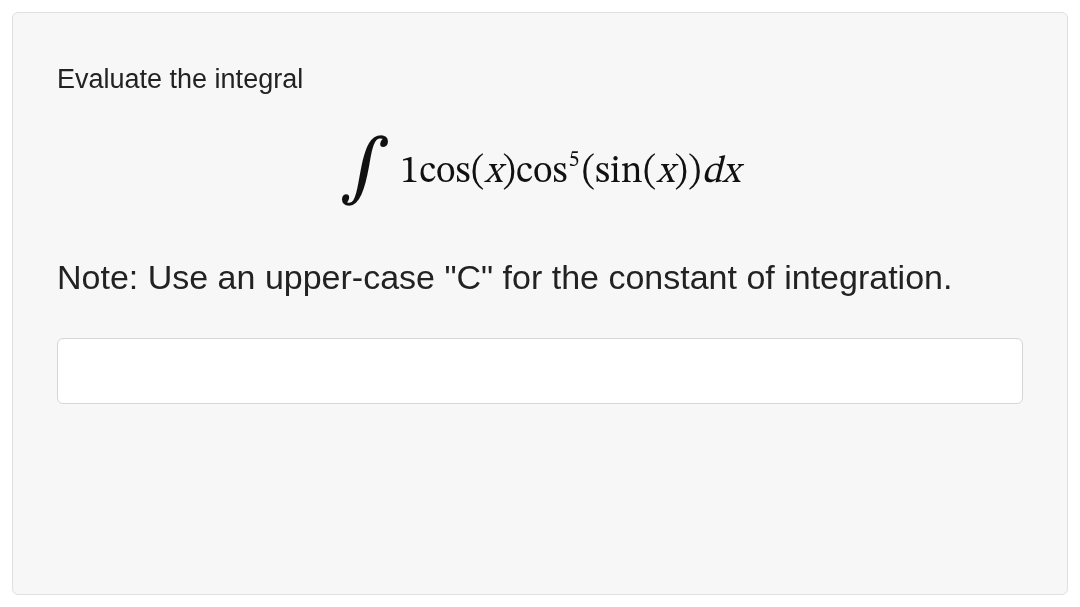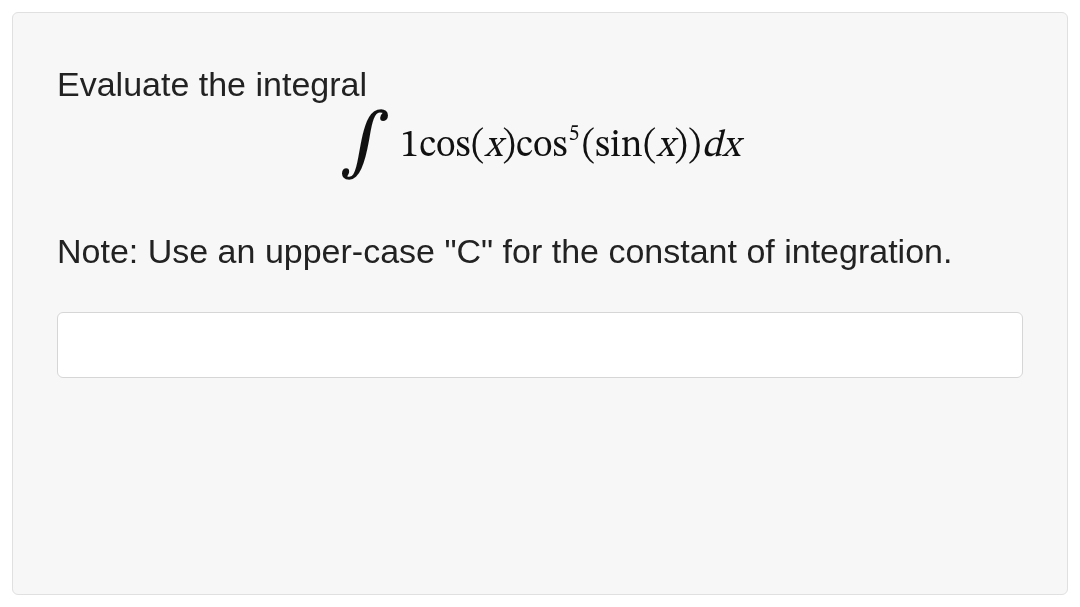--- a/index.html
+++ b/index.html
@@ -15,23 +15,24 @@
       height: 607px;
     }
     .card {
       background: #f7f7f7;
       border: 1px solid #e0e0e0;
       border-radius: 6px;
       padding: 48px 44px 44px 44px;
       height: 100%;
     }
     .prompt-text {
-      font-size: 34px;
+      font-size: 27px;
       color: #222;
       line-height: 1.4;
+      margin-bottom: 36px;
     }
     .math-row {
       display: flex;
       justify-content: center;
       align-items: center;
       margin-bottom: 44px;
     }
     .math-expr {
       font-family: "Cambria Math", "STIX Two Math", "Latin Modern Math", "Times New Roman", serif;
       font-size: 38px;

